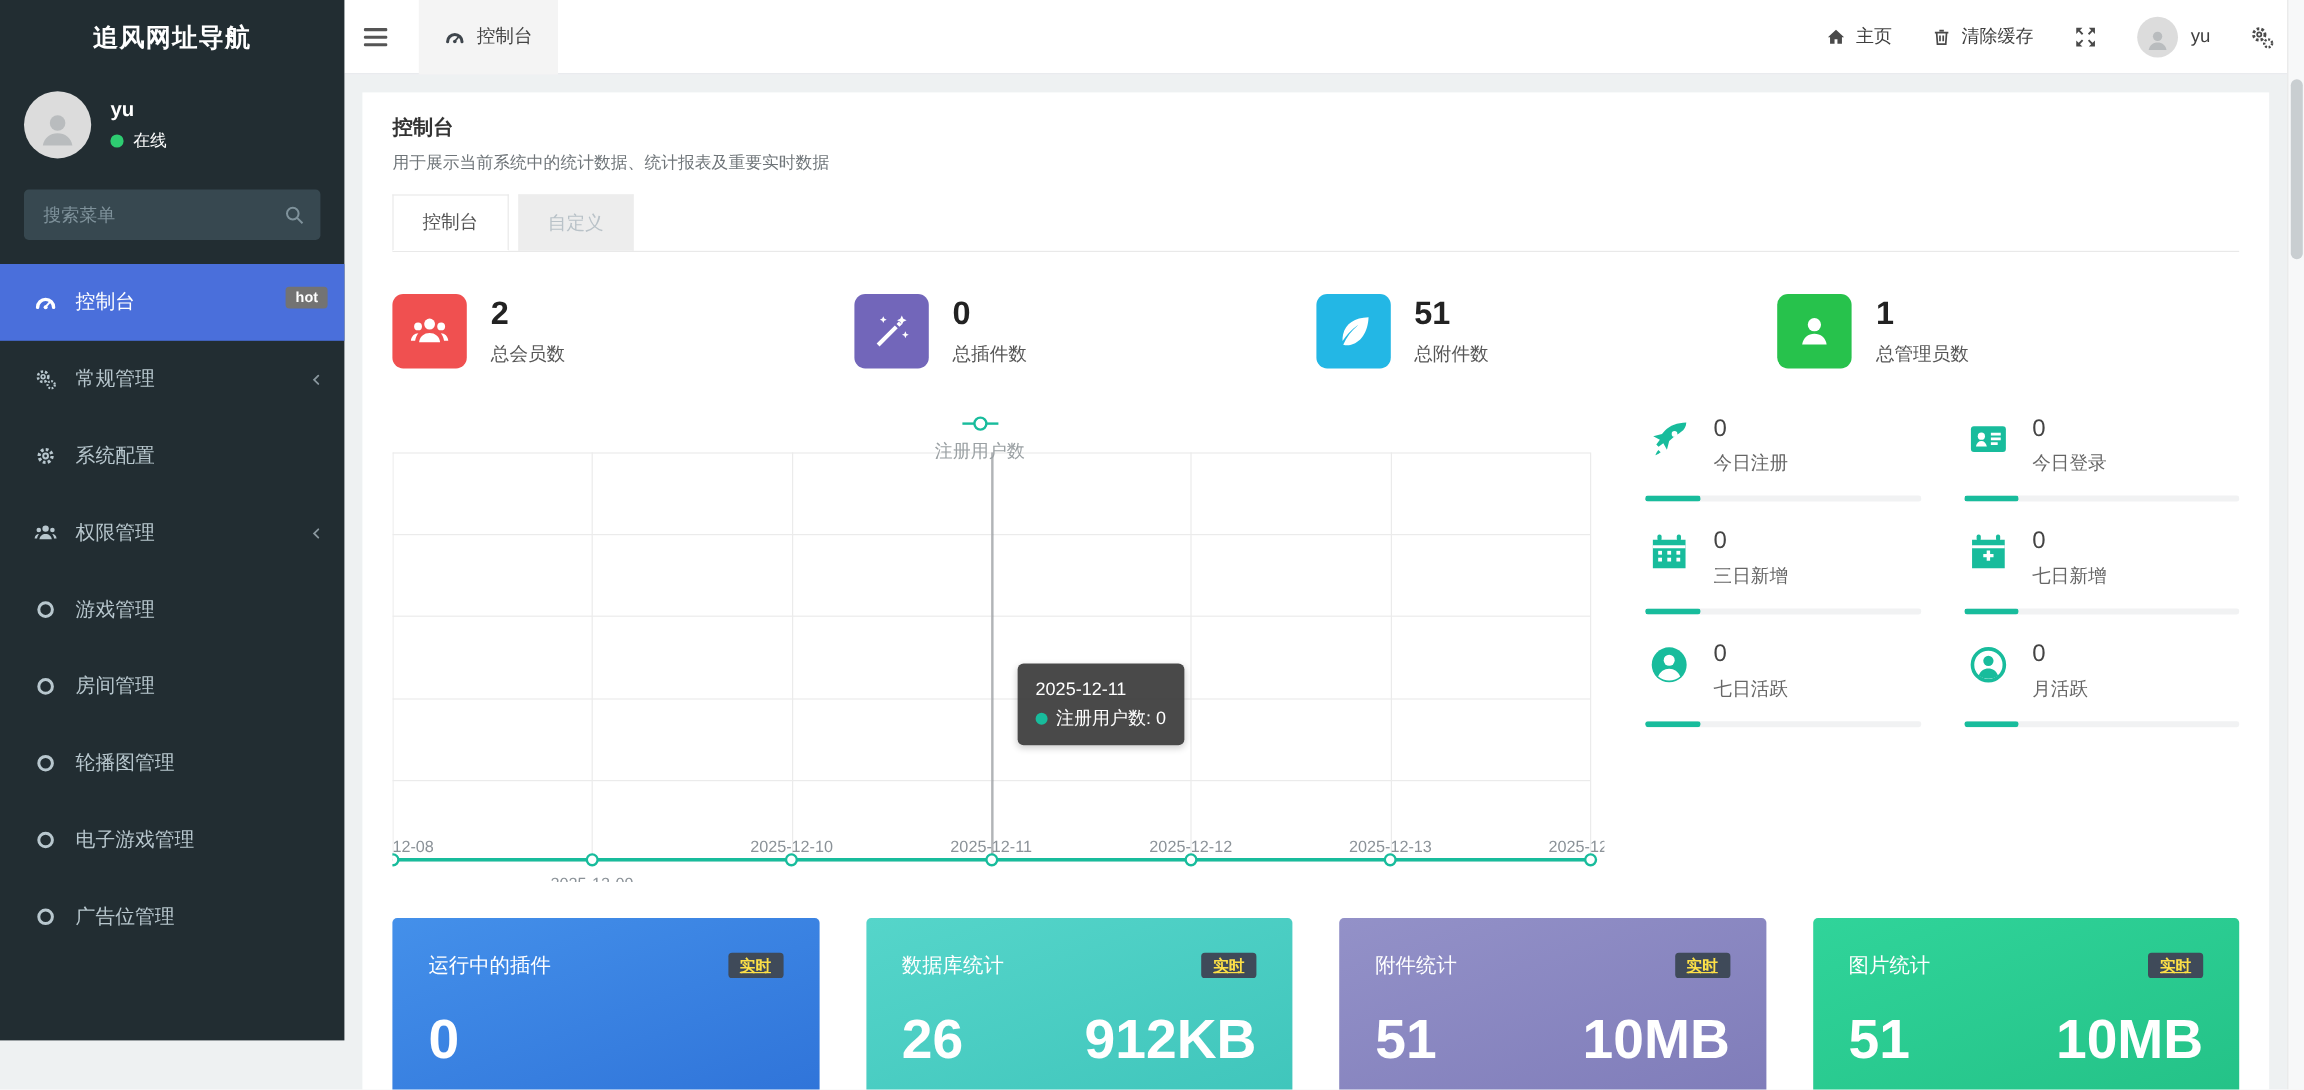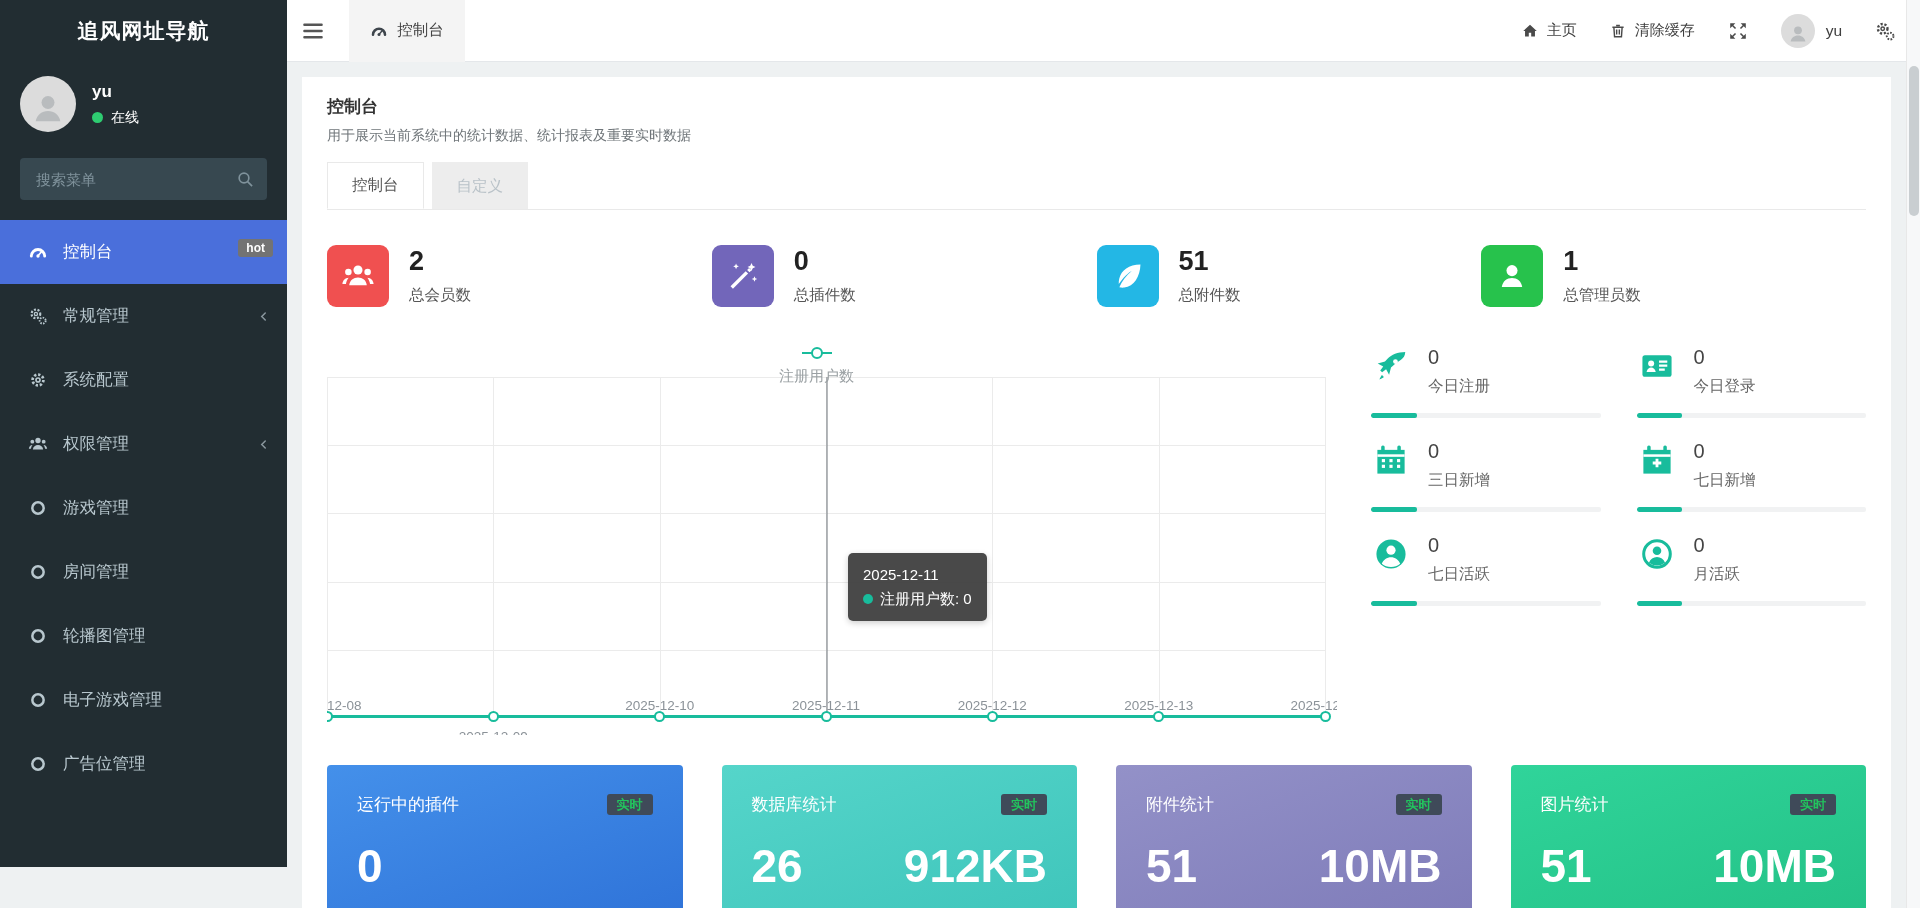--- a/index.html
+++ b/index.html
@@ -88,21 +88,21 @@
   .mini-value { font-size:20px; color:#444; line-height:1; margin-top:2px; }
   .mini-label { margin-top:9px; font-size:15.5px; color:#666; }
   .mini-bar { margin-top:16px; height:5px; background:#f1f2f3; border-radius:2px; overflow:hidden; }
   .mini-fill { height:100%; background:#18bc9c; border-radius:2px; }
 
   
   .cards-row { margin-top:30px; display:flex; gap:39px; }
   .bcard { flex:1; height:195px; border-radius:4px; padding:28px 30px; color:#fff; display:flex; flex-direction:column; cursor:pointer; }
   .bc-head { display:flex; justify-content:space-between; align-items:center; }
   .bc-title { font-size:17px; }
-  .bc-badge { background:#3f4a59; color:#22c55e; font-size:13px; font-weight:bold; padding:4px 10px; border-radius:3px; line-height:1; }
+  .bc-badge { background:#3f4a59; color:#fde047; font-size:13px; font-weight:bold; padding:4px 10px; border-radius:3px; line-height:1;text-decoration:underline; }
   .bc-values { margin-top:27px; display:flex; justify-content:space-between; font-size:46px; font-weight:bold; line-height:1; }
 </style>
 </head>
 <body>
 
 <aside class="sidebar">
   <div class="logo">
       <span>追风网址导航</span>
     </div>
   <div class="userpanel">

